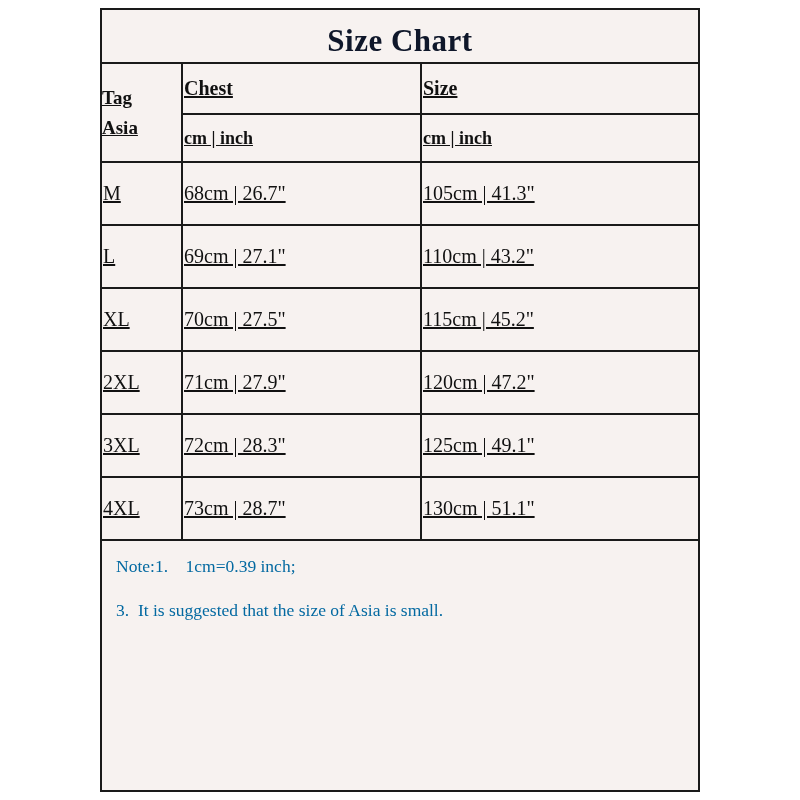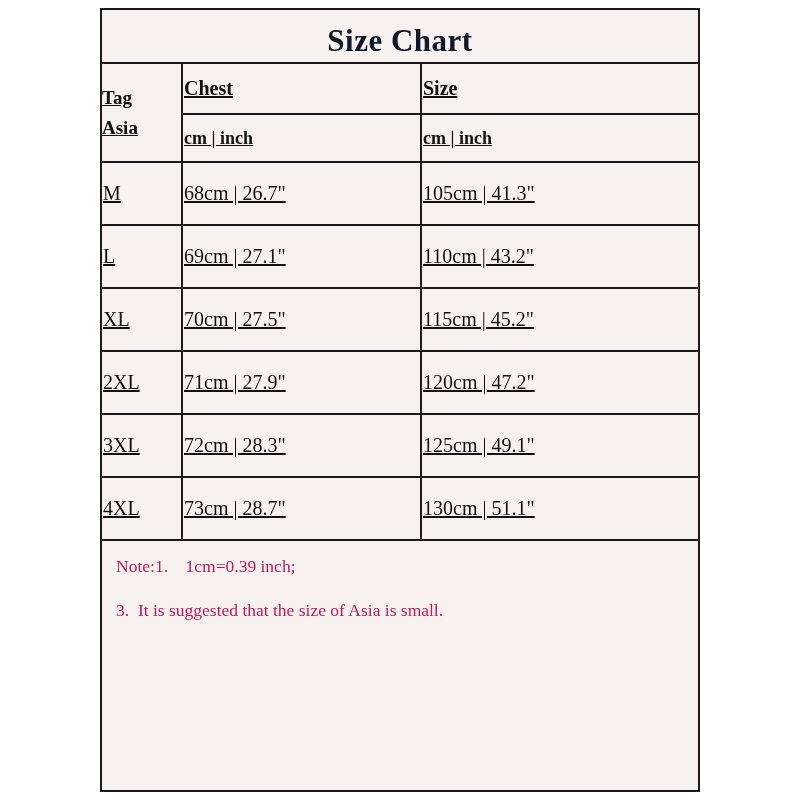--- a/index.html
+++ b/index.html
@@ -83,21 +83,21 @@
   .cell-tag {
     font-size: 20px;
   }
 
   .notes {
     flex: 1;
     padding: 16px 14px 10px 14px;
     box-sizing: border-box;
   }
   .note-line {
-    color: #be185d;
+    color: #0369a1;
     font-size: 17.5px;
     line-height: 1.1;
     margin: 0 0 25px 0;
     white-space: pre;
   }
   .note-line.wrap {
     white-space: normal;
   }
 </style>
 </head>

